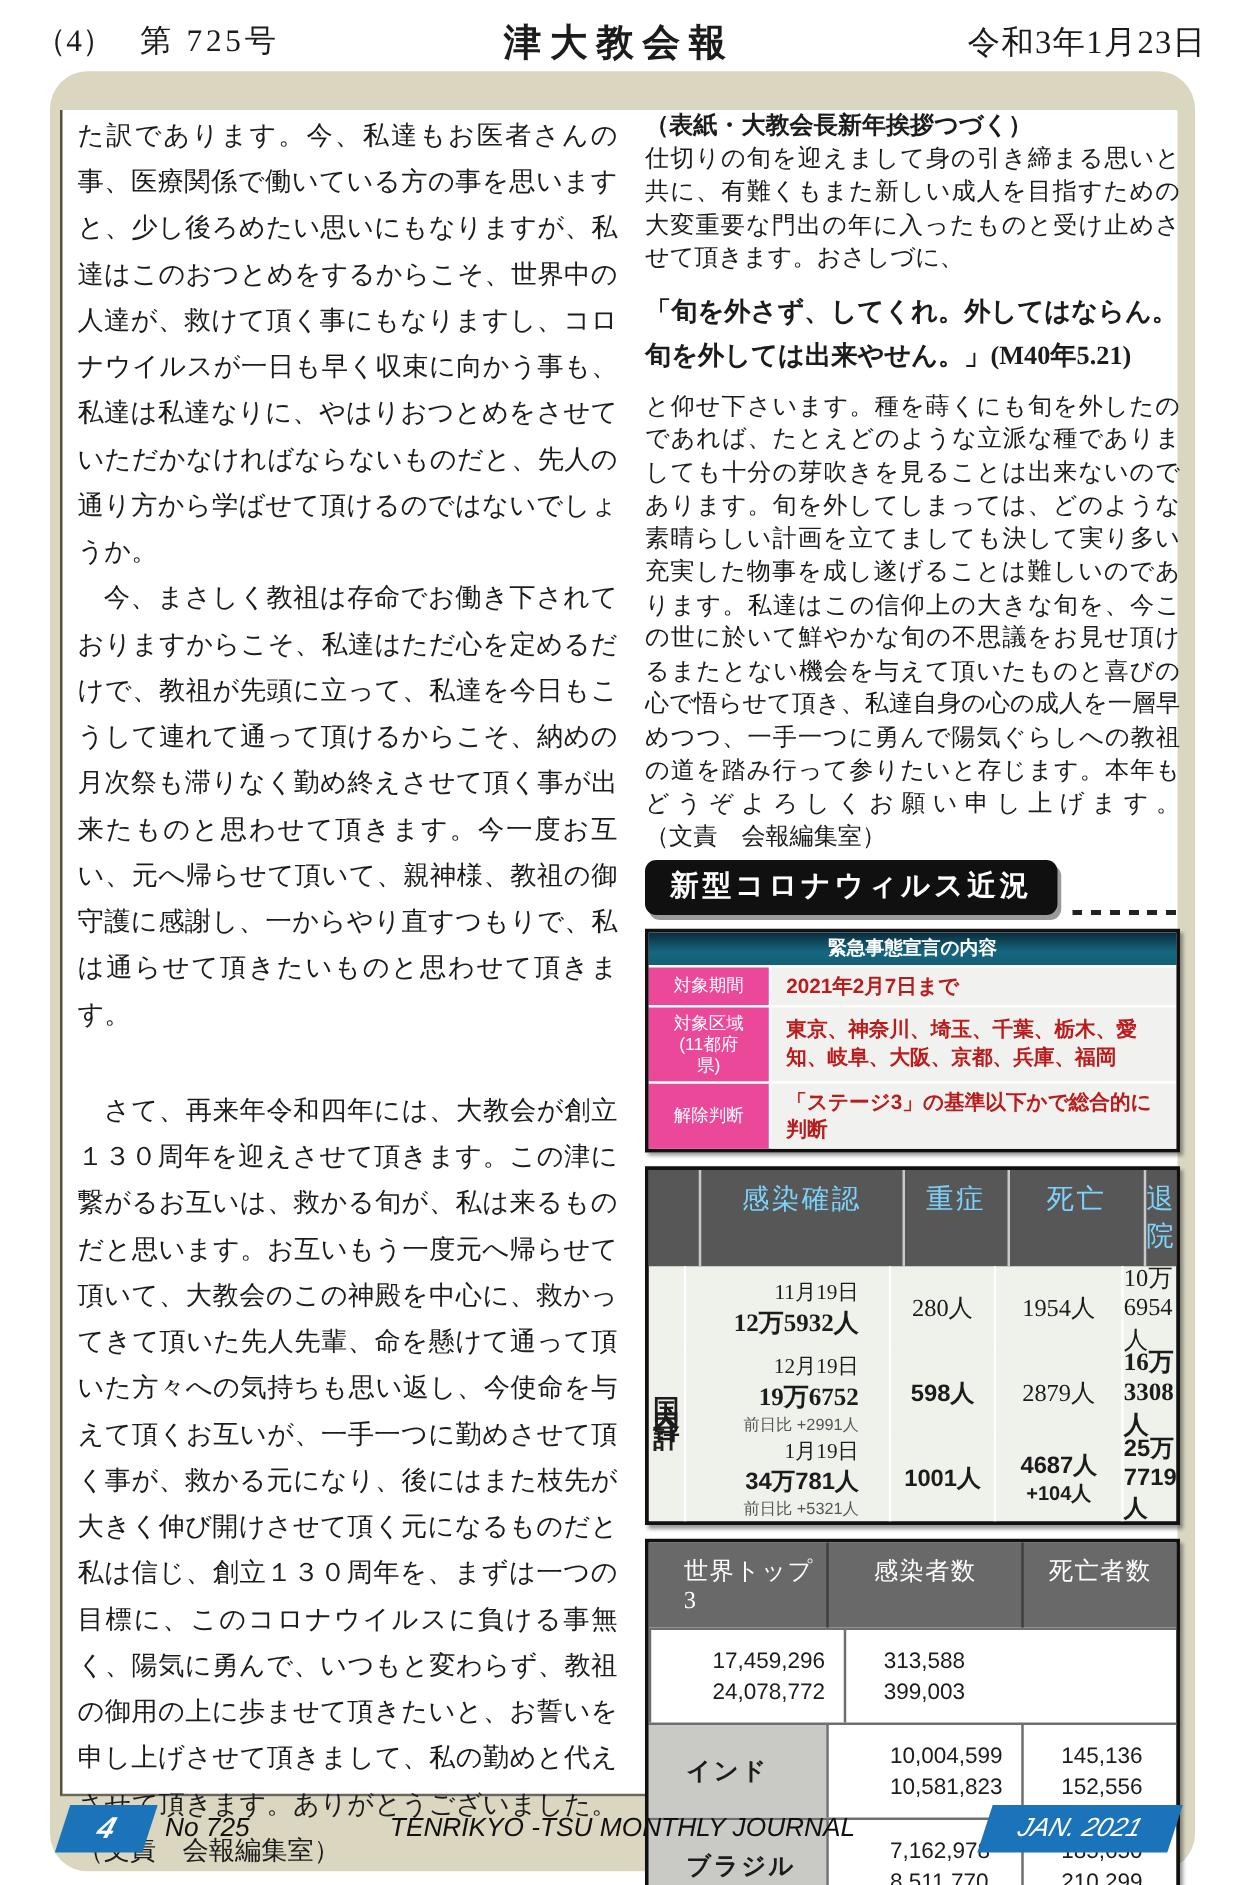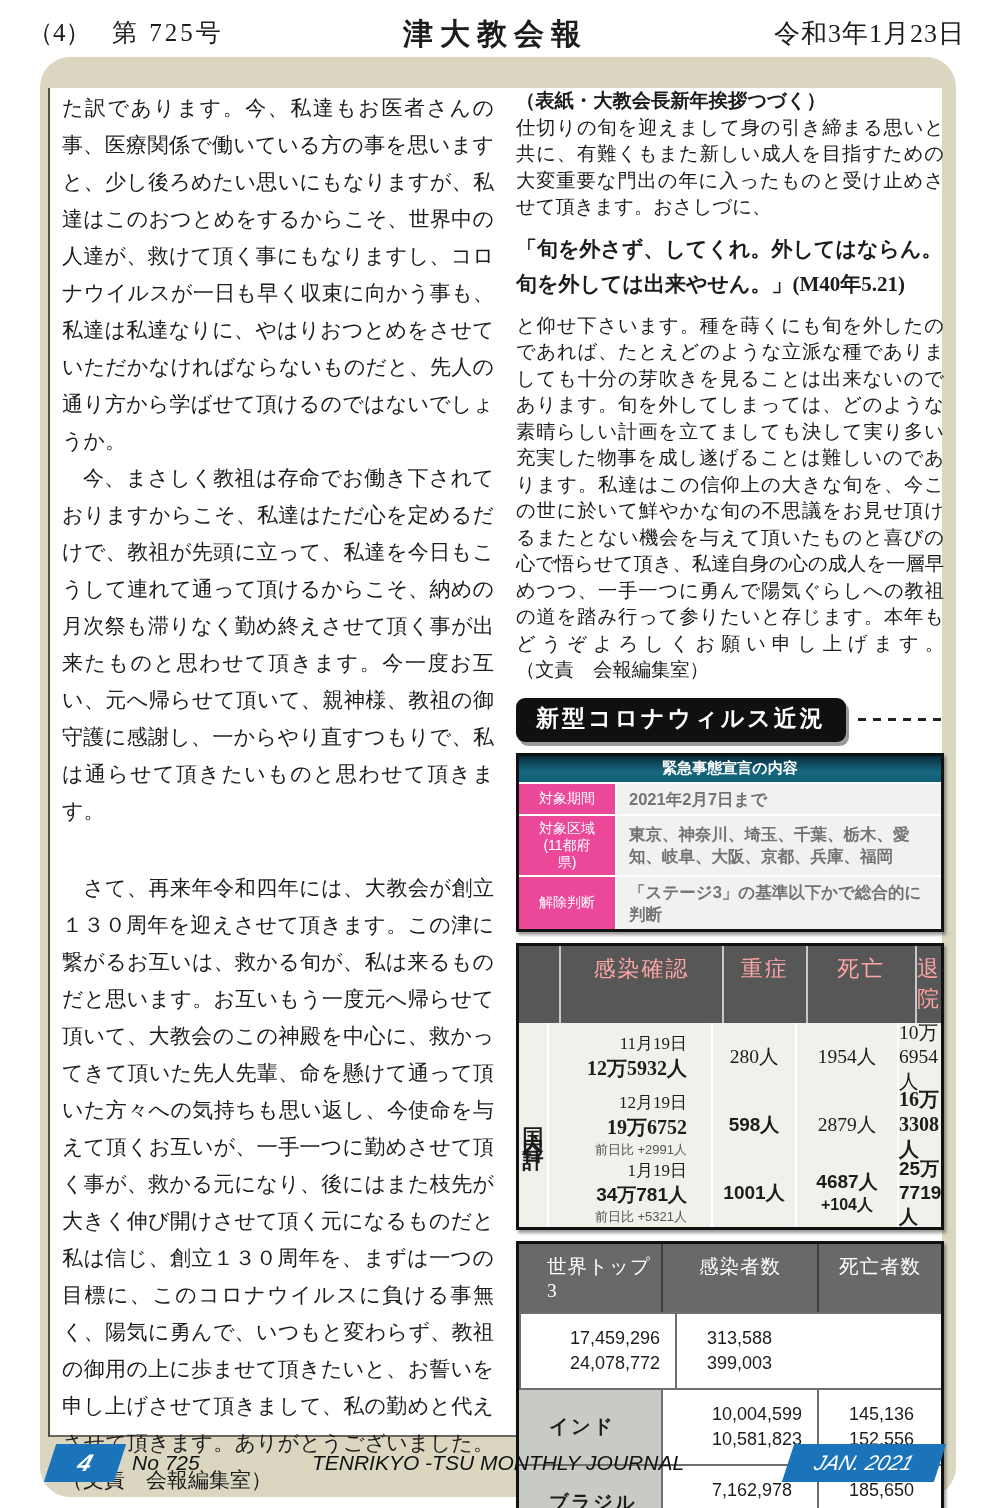--- a/index.html
+++ b/index.html
@@ -27,42 +27,42 @@
   .indent { text-indent:1em; }
   .sec-head { font-weight:bold; }
   .gap-l3 { margin-top:40px; }
 
   .quote { font-weight:bold; font-size:21px; line-height:35px; margin:11px 0 11px 0; text-align:left; }
 
   .dash-sep { height:3.5px; margin:12px 0 10px;
               background:repeating-linear-gradient(90deg,#2b2b2b 0 7px,transparent 7px 13px); }
 
   
-  .banner-row { display:flex; align-items:center; margin-top:14px; }
+  .banner-row { display:flex; align-items:flex-end; margin-top:4px; }
   .covid-banner { background:#101010; color:#fff; border-radius:9px; padding:5px 20px 8px;
                   font-size:23px; font-weight:bold; letter-spacing:3px; white-space:nowrap;
                   box-shadow:3px 4px 0 #9a9a9a; }
   .banner-dash { flex:1; height:3.5px; margin-left:12px;
                  background:repeating-linear-gradient(90deg,#222 0 8px,transparent 8px 15px); }
 
   
   .em-table { margin-top:11px; border:3px solid #111; background:#fff; box-shadow:2px 3px 3px rgba(0,0,0,.4); }
   .em-title { background:linear-gradient(180deg,#0a2c3c 0%,#15677f 60%,#135f77 100%); color:#fff;
               font-family:"Liberation Sans","DejaVu Sans",sans-serif; font-weight:bold; font-size:15px;
               text-align:center; padding:3px 0 4px; }
   .em-row { display:flex; border-top:2px solid #fff; }
   .em-label { width:96px; background:#ec4899; color:#fff; font-family:"Liberation Sans","DejaVu Sans",sans-serif;
               font-size:14px; line-height:17px; display:flex; flex-direction:column; justify-content:center;
               align-items:center; text-align:center; padding:4px 18px; }
   .em-value { flex:1; background:#f1f1ef; font-family:"Liberation Sans","DejaVu Sans",sans-serif; font-weight:bold;
-              font-size:16.5px; color:#737373; display:flex; align-items:center; padding:4px 12px; line-height:22px; margin-left:2px; }
+              font-size:16.5px; color:#b91c1c; display:flex; align-items:center; padding:4px 12px; line-height:22px; margin-left:2px; }
 
   
   .dom-table { margin-top:11px; border:3px solid #111; background:#eff1eb; box-shadow:2px 3px 3px rgba(0,0,0,.4); }
-  .dom-header { display:flex; background:#575757; color:#fca5a5; font-size:22px; }
+  .dom-header { display:flex; background:#575757; color:#7dd3fc; font-size:22px; }
   .dom-header .h { text-align:center; padding:8px 0 9px; border-left:2px solid #c9c9c9; letter-spacing:2px; }
   .dom-header .h0 { width:40px; border-left:none; }
   .dom-header .h1 { width:164px; }
   .dom-header .h2 { width:84px; }
   .dom-header .h3 { width:110px; }
   .dom-header .h4 { flex:1; }
   .dom-body { display:flex; }
   .dom-label { width:40px; display:flex; align-items:center; justify-content:center; }
   .dom-label span { writing-mode:vertical-rl; font-weight:bold; font-size:21px; letter-spacing:7px; }
   .dom-grid { flex:1; display:grid; grid-template-columns:164px 84px 102px 1fr; grid-auto-rows:68px; }

